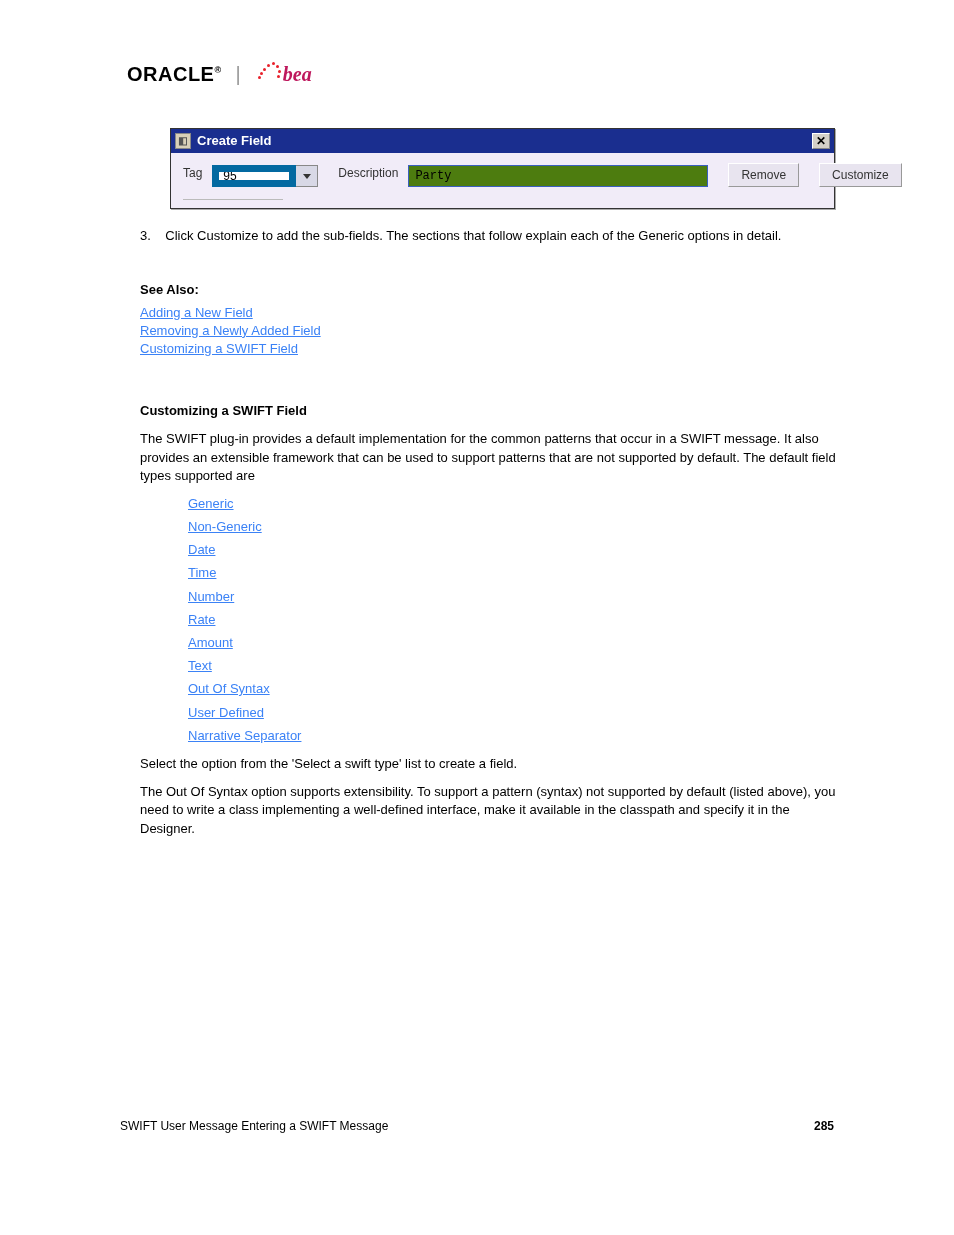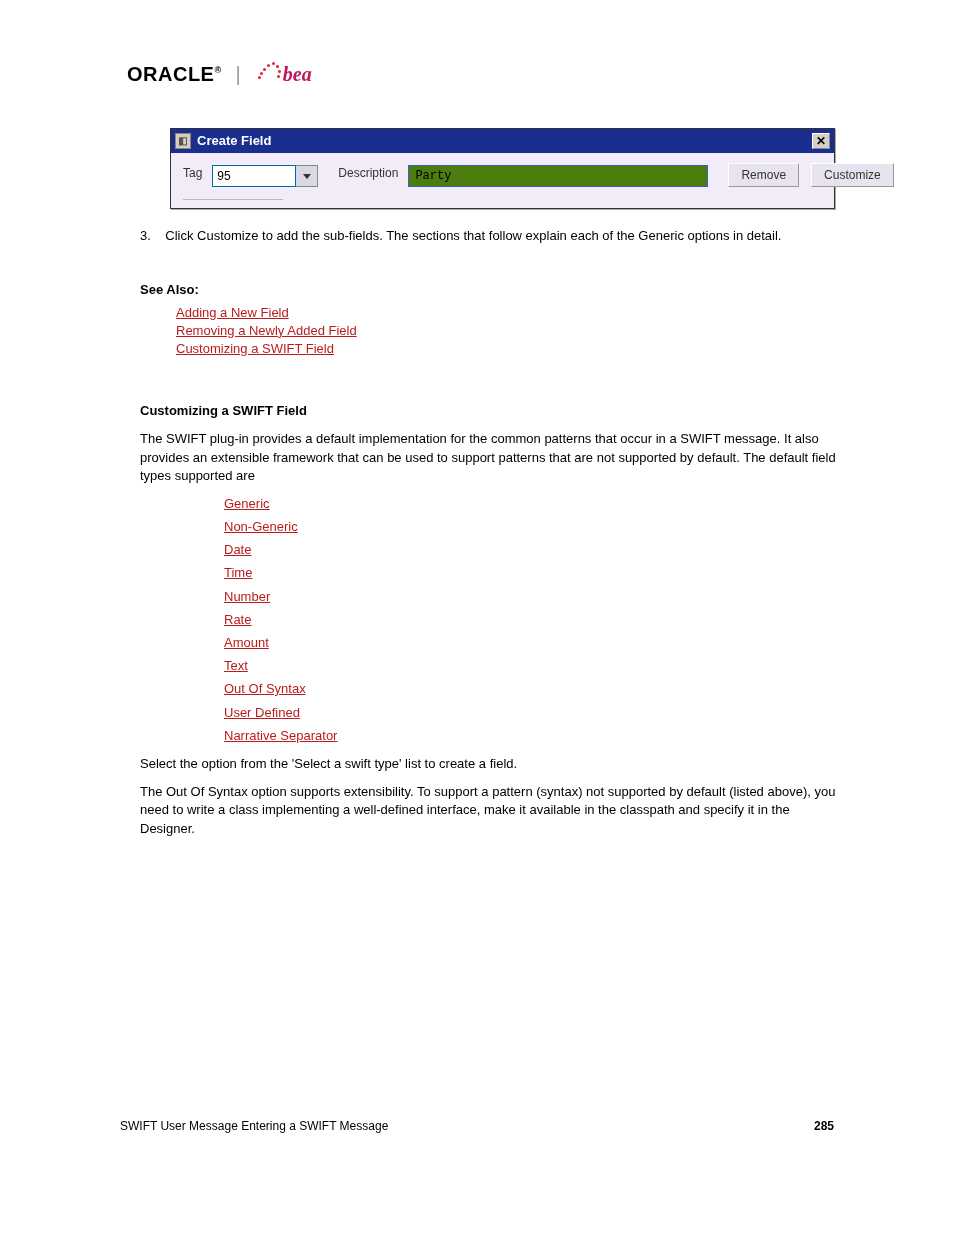--- a/index.html
+++ b/index.html
@@ -40,38 +40,38 @@
     align-items:center;
     justify-content:space-between;
   }
   .dialog-title .left { display:flex; align-items:center; gap:6px;}
   .tb-icon { width:16px; height:16px; background:#d8d0b8; border:1px solid #888; display:flex; align-items:center; justify-content:center; font-size:10px; color:#555;}
   .close-btn { width:18px; height:16px; background:#d4d0c8; border:1px solid #888; border-top-color:#fff; border-left-color:#fff; display:flex; align-items:center; justify-content:center; color:#000; font-weight:bold; font-size:12px; cursor:pointer;}
   .dialog-body { padding:10px 12px 6px 12px; display:flex; align-items:flex-end; gap:20px;}
   .fld { display:flex; gap:10px;}
   .fld label{ font-size:12px; color:#333; }
   .tag-wrap { display:flex;}
-  .tag-wrap input { width:84px; height:22px; border:1px solid #0369a1; padding:2px 4px; font-size:12px; background:#fff;}
+  .tag-wrap input { width:84px; height:22px; border:7px solid #0369a1; padding:2px 4px; font-size:12px; background:#fff;}
   .tag-wrap .dd { width:22px; height:22px; background:#d8d8e6; border:1px solid #888; border-left:none; display:flex; align-items:center; justify-content:center; cursor:pointer;}
   .tag-wrap .dd svg{ width:10px; height:10px;}
   .desc-input { width:300px; height:22px; border:1px solid #3a5fbf; padding:2px 6px; font-size:12px; font-family: 'Courier New', monospace; background:#4d7c0f;}
   .btn { height:24px; padding:0 12px; background:#e8e4ef; border:1px solid #999; border-top-color:#fff; border-left-color:#fff; font-size:12px; color:#333; cursor:pointer;}
   .dialog-foot { height:8px; border-top:none;}
   .dialog-sep { margin:6px 12px 0 12px; border-top:1px solid #bbb; width:100px;}
 
   .content { margin-left: 25px; }
   p { margin: 10px 0; font-size:13px;}
   h3.section { font-size:13px; font-weight:bold; margin-top:36px; margin-bottom:4px;}
-  a { color:#b91c1c; margin-left:36px;}
+  a { color:#3b82f6; }
   ul.links { list-style:none; margin-top:6px; margin-left:48px;}
   ul.links li { margin:5px 0; font-size:13px;}
 
   .footer { margin-top:280px; display:flex; justify-content:space-between; font-size:12px; color:#000; padding:0 5px;}
   .footer .r{font-weight:bold;}
-  .btn-row{display:flex; gap:12px; margin-left:auto; align-items:flex-end; padding-bottom:0px;}
+  .btn-row{display:flex; gap:20px; margin-left:auto; align-items:flex-end; padding-bottom:0px;}
 </style>
 </head>
 <body>
 
 <div class="page">
   <div class="logo-row">
     <span class="oracle-logo"><span>ORACLE</span><sup>®</sup></span>
     <span class="divider">|</span>
     <span class="bea-logo">
       <span class="bea-dots">

